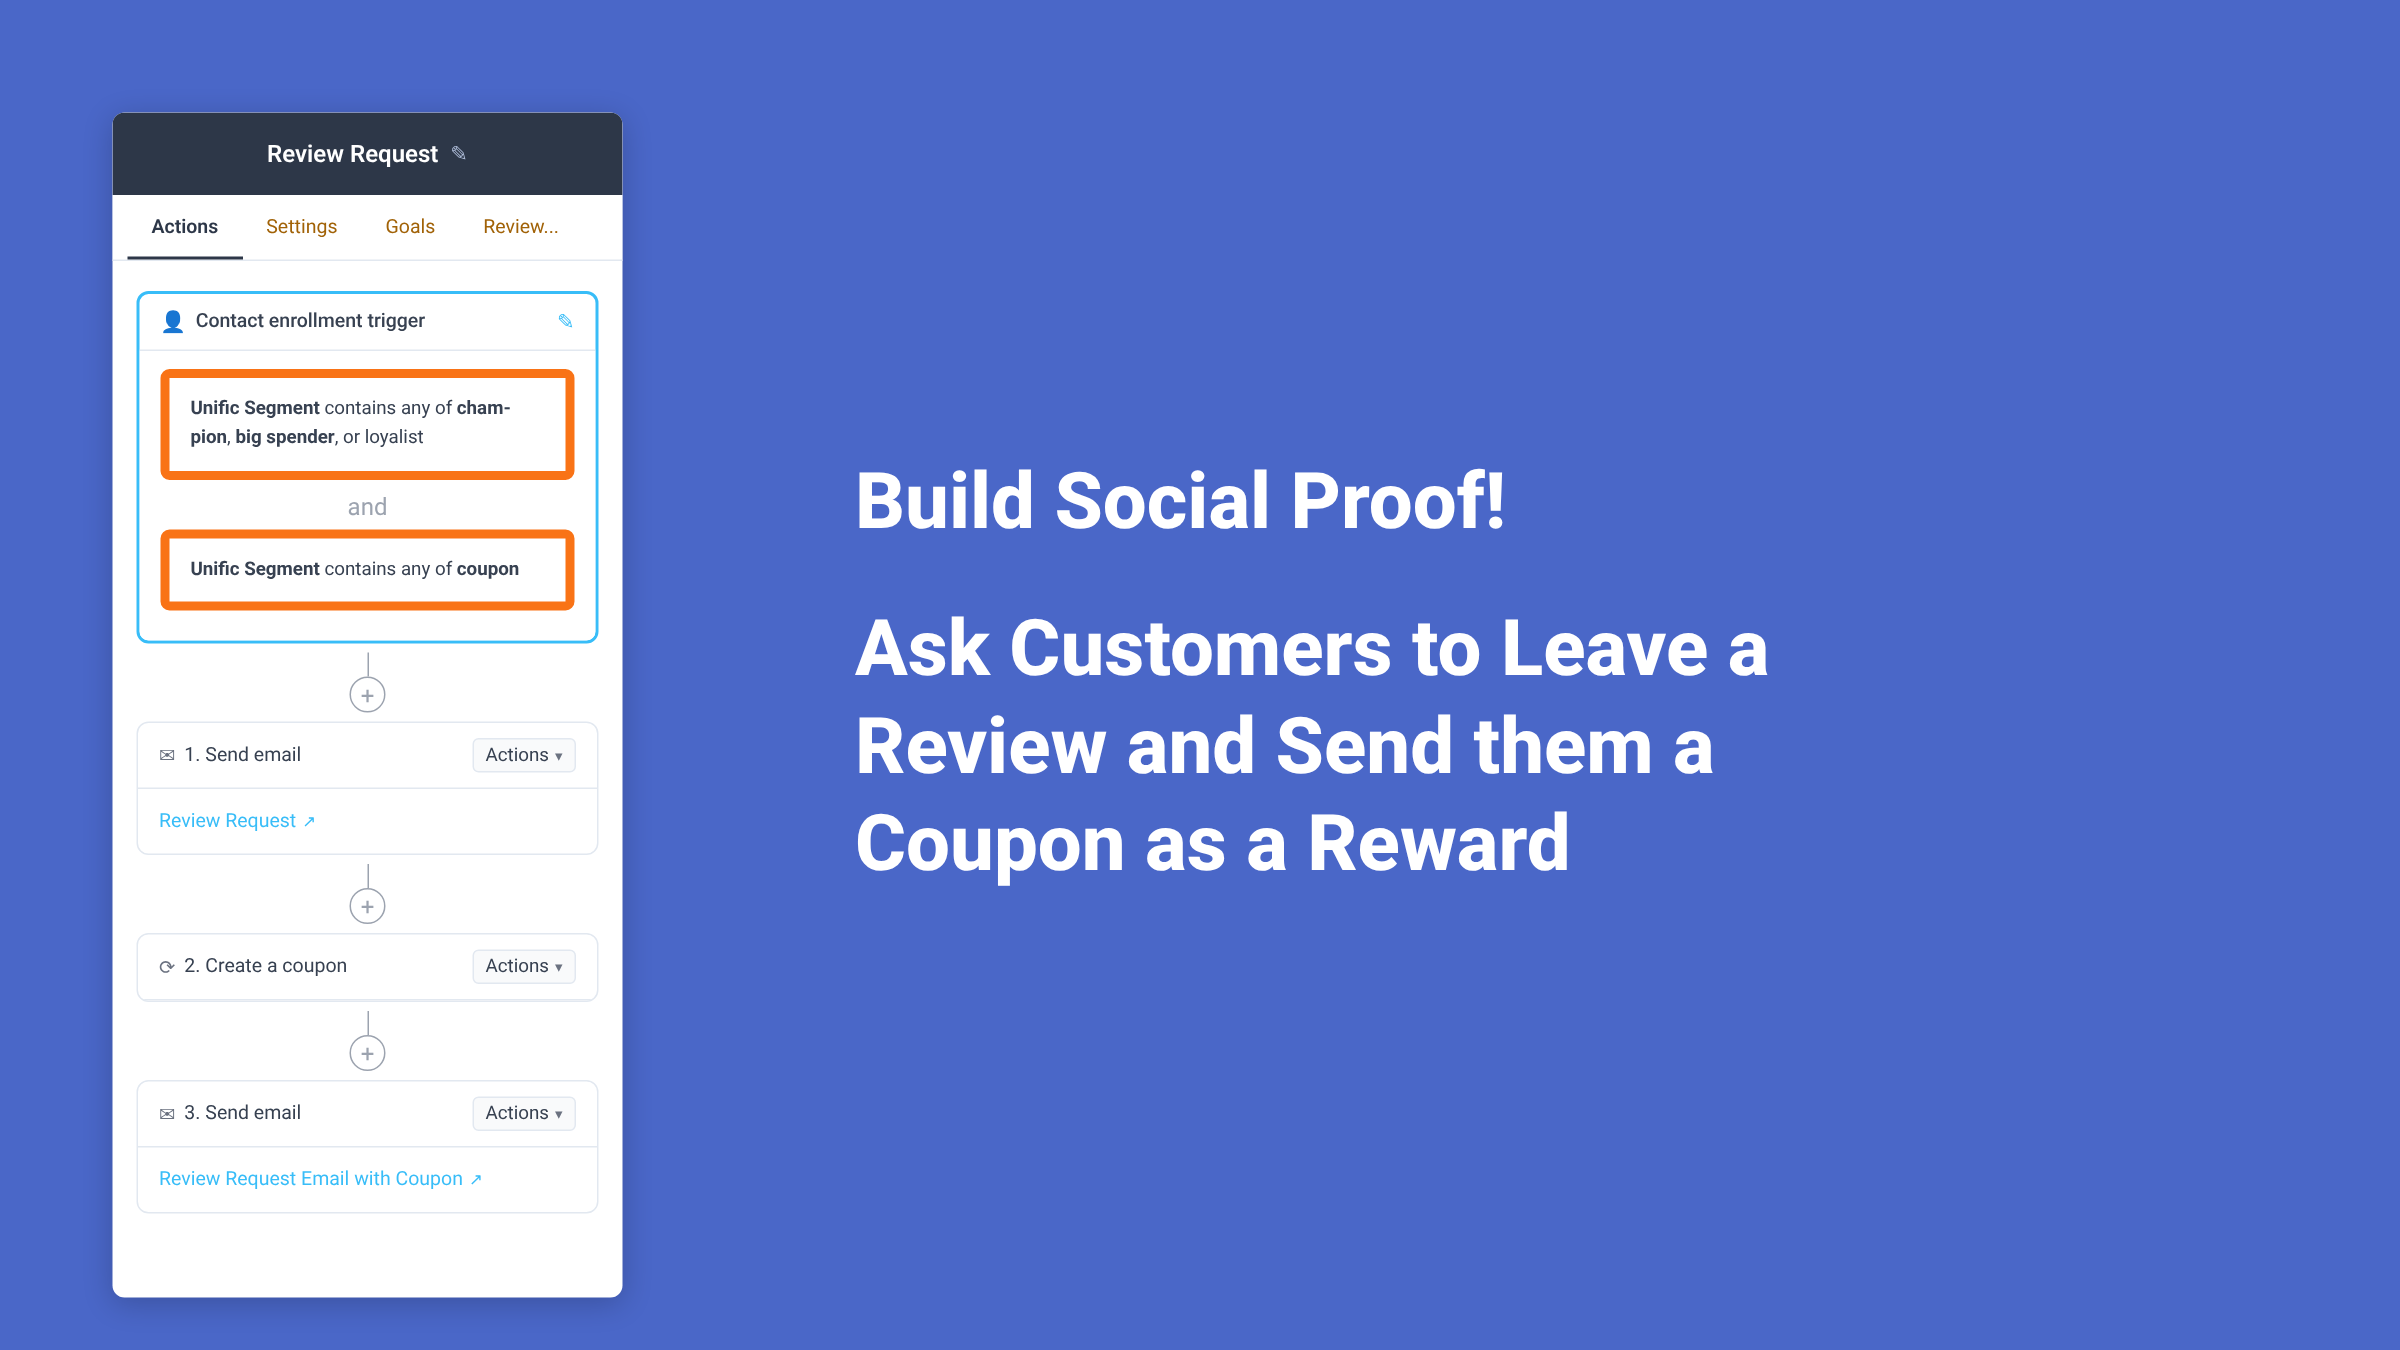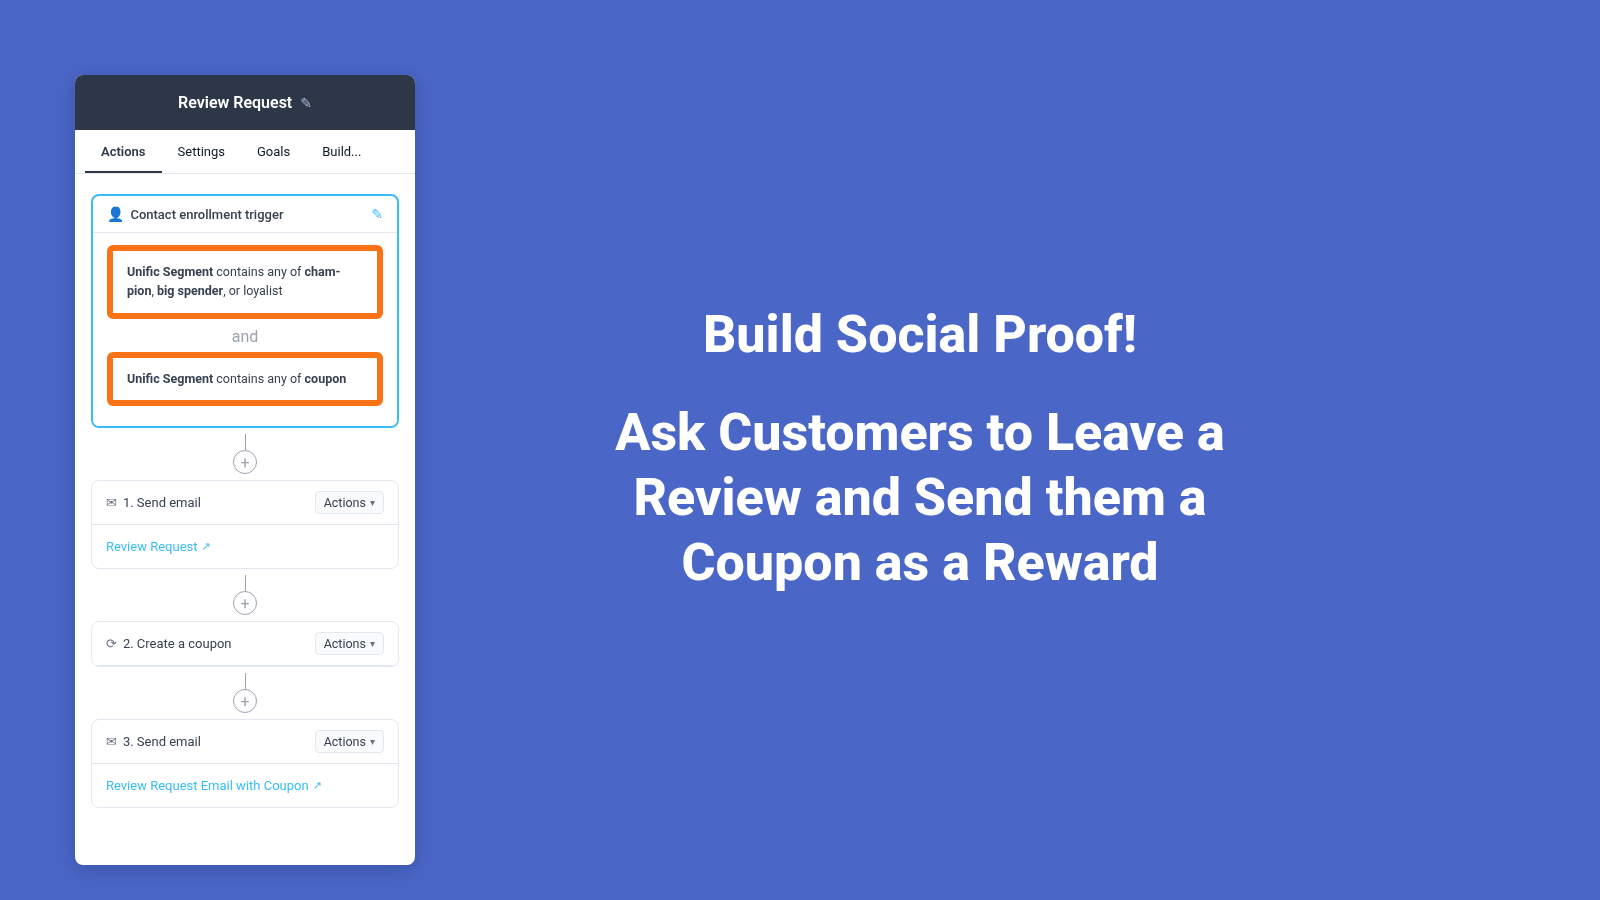--- a/index.html
+++ b/index.html
@@ -63,21 +63,21 @@
     .workflow-tabs {
       background: white;
       display: flex;
       border-bottom: 1px solid #e2e8f0;
       padding: 0 10px;
     }
 
     .tab {
       padding: 14px 16px;
       font-size: 13px;
-      color: #0f172a;
+      color: #a16207;
       cursor: pointer;
       position: relative;
       white-space: nowrap;
     }
 
     .tab.active {
       color: #2d3748;
       font-weight: 600;
     }
 
@@ -269,21 +269,20 @@
     
     .right-panel {
       flex: 1;
       display: flex;
       align-items: center;
       padding: 60px 80px;
     }
 
     .right-content {
       max-width: 700px;
-      text-align: center;
     }
 
     .headline {
       color: white;
       font-size: 52px;
       font-weight: 800;
       line-height: 1.15;
       margin-bottom: 36px;
     }
 
@@ -302,21 +301,21 @@
 
     <div class="workflow-header">
       <span class="workflow-title">Review Request</span>
       <span class="edit-icon">✎</span>
     </div>
 
     <div class="workflow-tabs">
       <div class="tab active">Actions</div>
       <div class="tab">Settings</div>
       <div class="tab">Goals</div>
-      <div class="tab">Build...</div>
+      <div class="tab">Review...</div>
     </div>
 
     <div class="workflow-body">
 
       <div class="trigger-block">
         <div class="trigger-header">
           <div class="trigger-header-left">
             <span class="trigger-icon">👤</span>
             <span>Contact enrollment trigger</span>
           </div>

